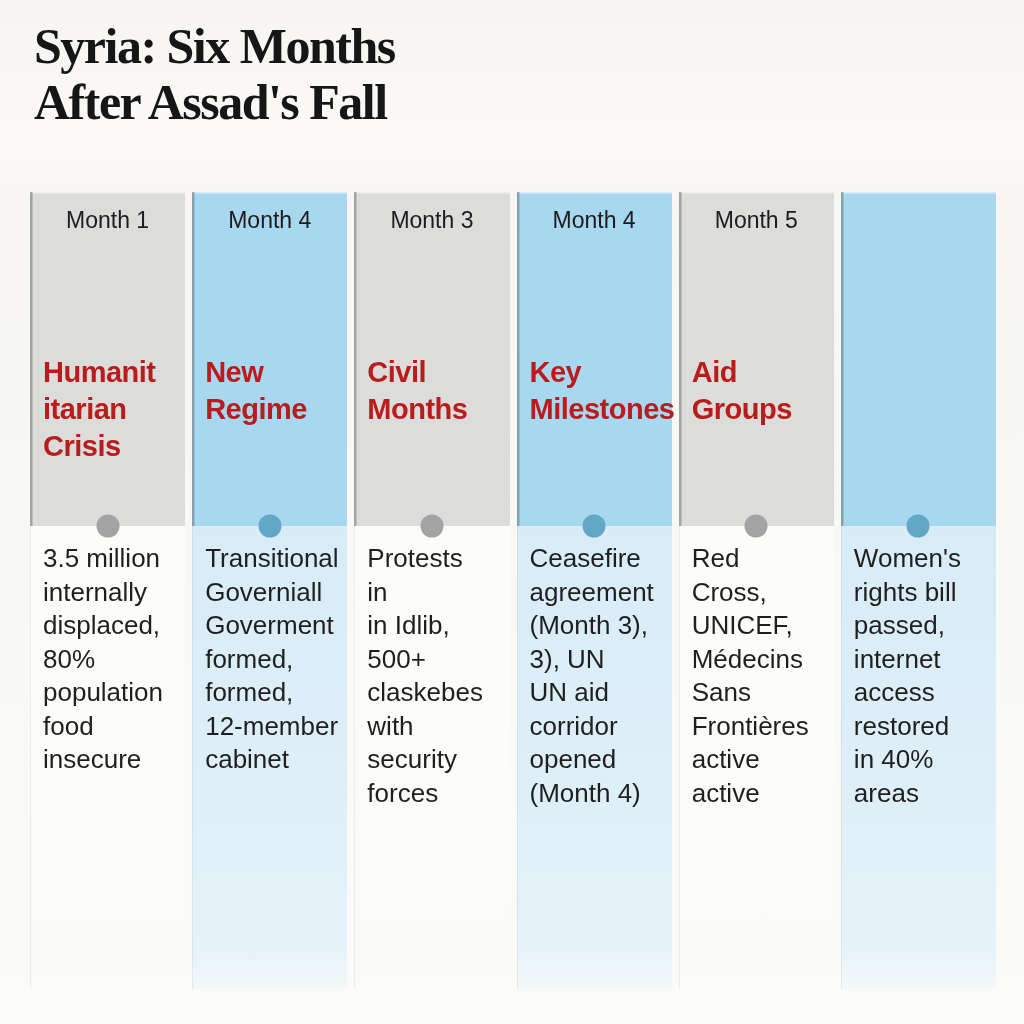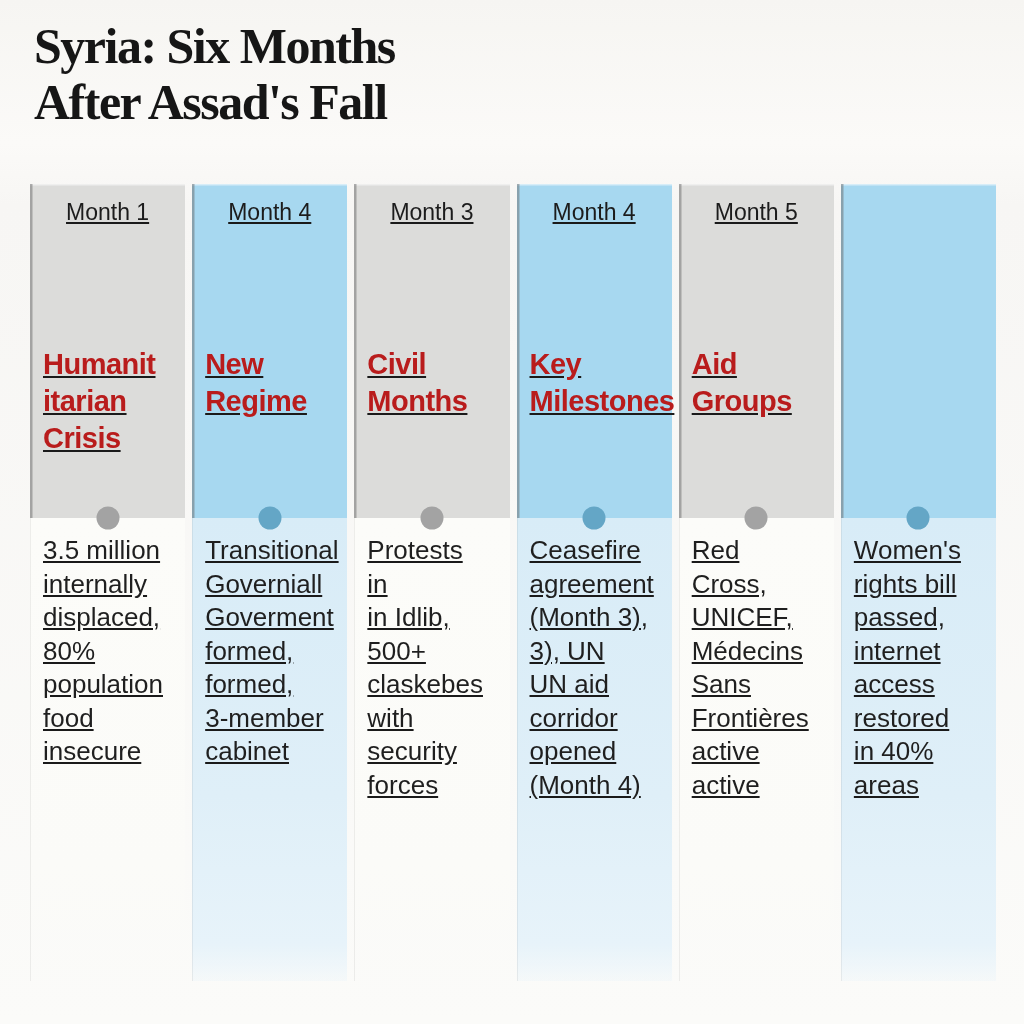--- a/index.html
+++ b/index.html
@@ -21,25 +21,24 @@
     margin: 0;
     font-size: 50px;
     font-weight: 700;
     letter-spacing: -1.5px;
     line-height: 1.12;
     color: #161616;
     font-family: Liberation Serif, serif;
   }
   .columns {
     position: absolute;
-    left: 30px; top: 184px;
+    left: 30px; top: 192px;
     width: 966px; height: 797px;
     display: flex;
     gap: 7px;
-    text-decoration: underline;
   }
   .column {
     position: relative;
     flex: 1 1 0;
     min-width: 0;
   }
   
   .col-header {
     height: 334px;
     box-shadow: inset 2.5px 0 0 rgba(105,105,105,0.5), inset 0 1.5px 0 rgba(255,255,255,0.55);
@@ -117,21 +116,21 @@
         <div class="col-header">
           <div class="month">Month 4</div>
           <div class="heading">New
 Regime</div>
         </div>
         <div class="col-body">Transitional
 Governiall
 Goverment
 formed,
 formed,
-3-member
+12-member
 cabinet</div>
         <div class="dot"></div>
       </div>
       <div class="column theme-gray">
         <div class="col-header">
           <div class="month">Month 3</div>
           <div class="heading">Civil
 Months</div>
         </div>
         <div class="col-body">Protests

